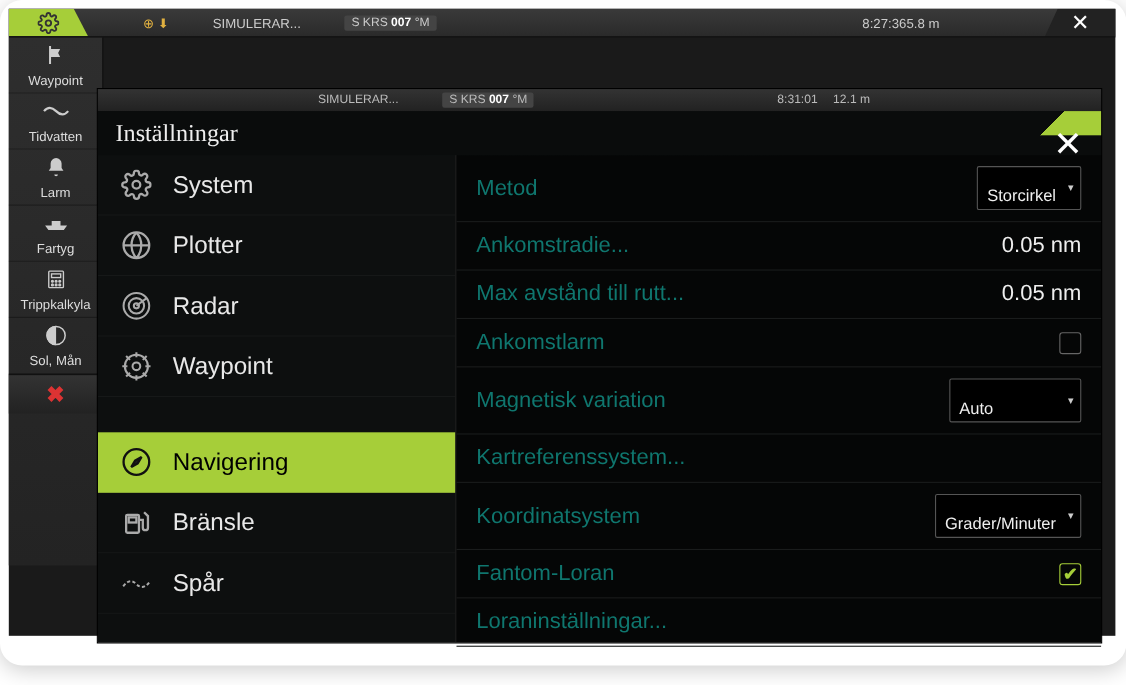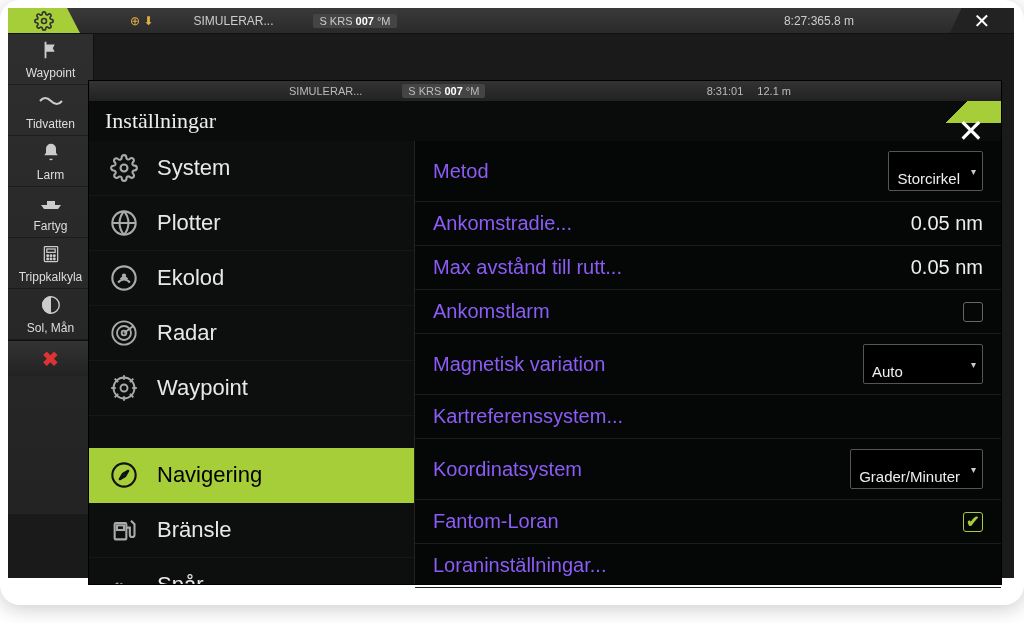--- a/index.html
+++ b/index.html
@@ -202,21 +202,21 @@
     .setting-row {
       display: flex;
       align-items: center;
       justify-content: space-between;
       padding: 10px 18px;
       border-bottom: 1px solid #1a1c1c;
       font-size: 20px;
       font-weight: 300;
       min-height: 44px;
     }
-    .setting-label { color:#8b5cf6; }
+    .setting-label { color:#0f766e; }
     .setting-value { color:#eee; font-weight: 300;}
     .dropdown {
       background: #000;
       border: 1px solid #555;
       padding: 18px 22px 3px 8px;
       font-size: 15px;
       color: #eee;
       position: relative;
       min-width: 70px;
       border-radius: 2px;
@@ -367,30 +367,20 @@
         <div class="cat-item">
           <span class="cat-icon">
               <svg width="28" height="28" viewBox="0 0 24 24" fill="none" stroke="#aaa" stroke-width="1.8">
                 <circle cx="12" cy="12" r="10"></circle>
                 <path d="M2 12h20M12 2a15 15 0 0 1 0 20M12 2a15 15 0 0 0 0 20"></path>
               </svg>
             </span>
           <span>Plotter</span>
         </div>
 
-        <div class="cat-item">
-          <span class="cat-icon">
-              <svg width="28" height="28" viewBox="0 0 24 24" fill="none" stroke="#aaa" stroke-width="1.8">
-                <circle cx="12" cy="12" r="10"></circle>
-                <path d="M7 16a6 6 0 0 1 10 0M9 13a4 4 0 0 1 6 0"></path>
-                <circle cx="12" cy="10" r="1" fill="#aaa"></circle>
-              </svg>
-            </span>
-          <span>Ekolod</span>
-        </div>
 
         <div class="cat-item">
           <span class="cat-icon">
               <svg width="28" height="28" viewBox="0 0 24 24" fill="none" stroke="#aaa" stroke-width="1.6">
                 <circle cx="12" cy="12" r="10"></circle>
                 <circle cx="12" cy="12" r="6"></circle>
                 <circle cx="12" cy="12" r="2"></circle>
                 <line x1="12" y1="12" x2="20" y2="6"></line>
               </svg>
             </span>

